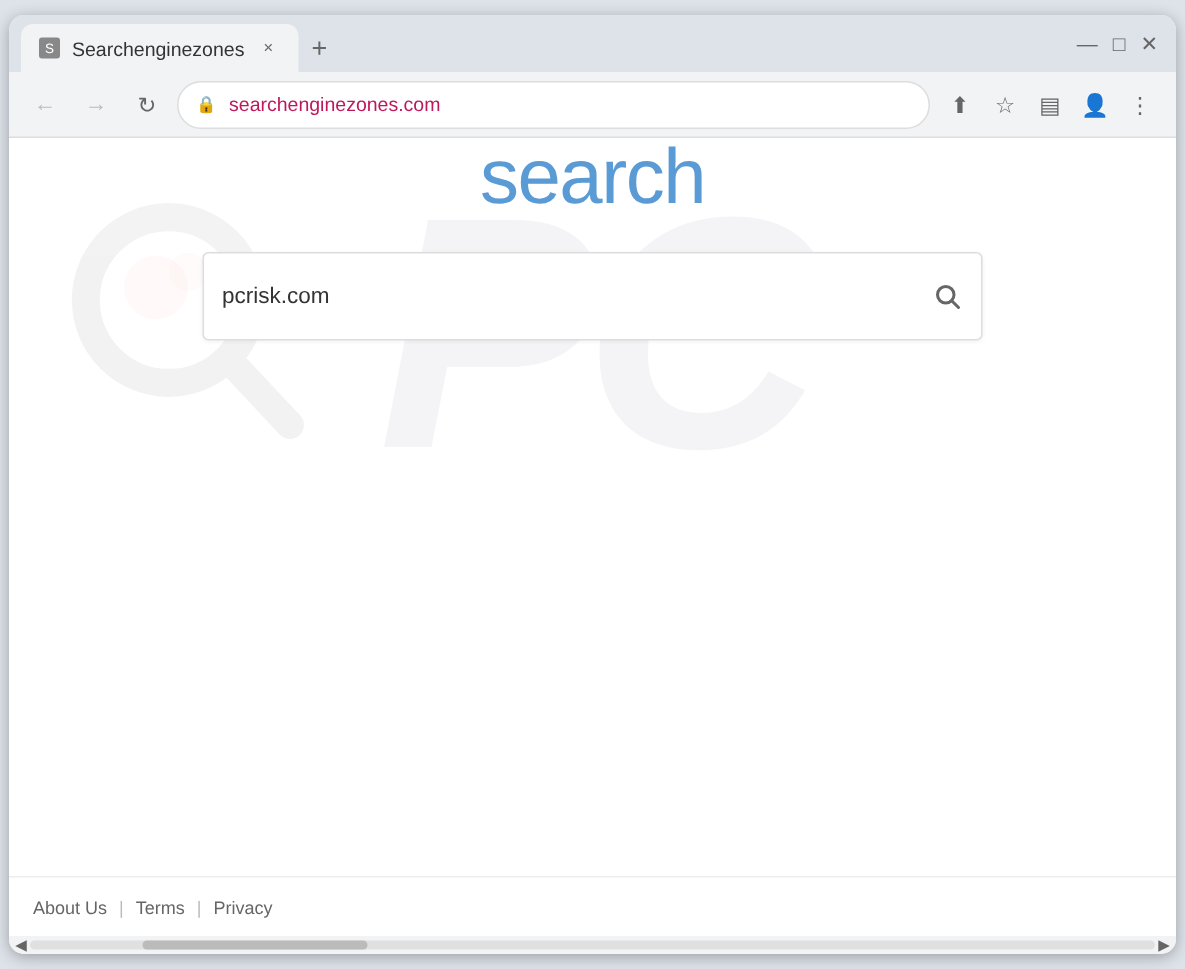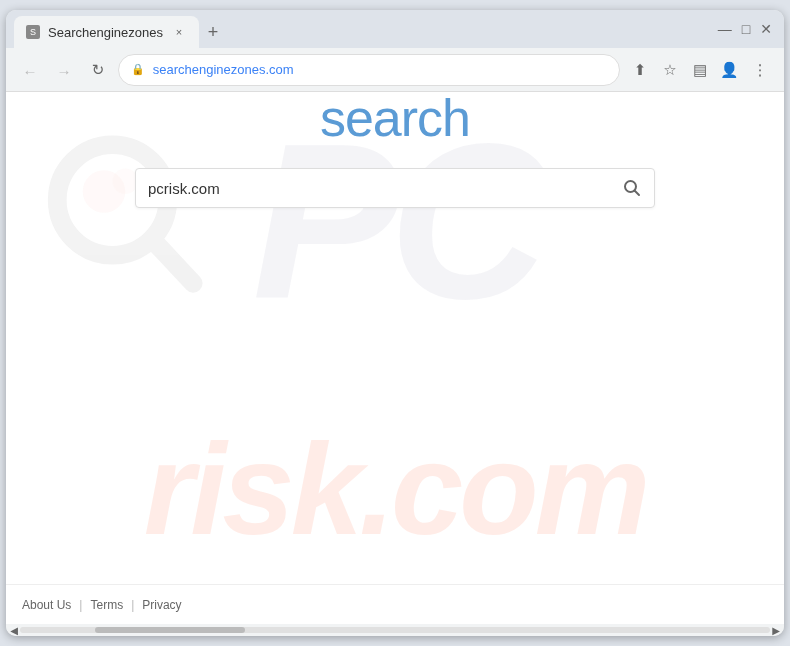--- a/index.html
+++ b/index.html
@@ -145,21 +145,21 @@
       border: 1px solid #ddd;
     }
 
     .lock-icon {
       font-size: 11px;
       color: #555;
     }
 
     .address-text {
       font-size: 13px;
-      color: #3b82f6;
+      color: #be185d;
       flex: 1;
     }
 
     .toolbar-actions {
       display: flex;
       align-items: center;
       gap: 2px;
     }
 
     
@@ -264,21 +264,21 @@
       width: 520px;
     }
 
     .search-input-wrapper {
       display: flex;
       align-items: center;
       border: 1px solid #ddd;
       border-radius: 4px;
       background: white;
       padding: 0 12px;
-      height: 40px;
+      height: 59px;
       box-shadow: 0 1px 3px rgba(0,0,0,0.05);
     }
 
     .search-input {
       flex: 1;
       border: none;
       outline: none;
       font-size: 15px;
       color: #333;
       background: transparent;
@@ -409,21 +409,20 @@
 
         <svg class="watermark-magnifier" viewBox="0 0 200 200" xmlns="http://www.w3.org/2000/svg">
           <circle cx="90" cy="80" r="65" fill="none" stroke="#999" stroke-width="22"></circle>
           <line x1="140" y1="130" x2="185" y2="178" stroke="#999" stroke-width="22" stroke-linecap="round"></line>
           <circle cx="80" cy="70" r="25" fill="rgba(240,100,80,0.3)"></circle>
           <circle cx="105" cy="58" r="15" fill="rgba(240,100,80,0.2)"></circle>
         </svg>
 
         <div class="watermark-pc">PC</div>
 
-        <div class="watermark-risk">risk.com</div>
       </div>
 
       <div class="logo-container">
         <span class="logo-search">search</span>
       </div>
 
       <div class="search-box-container">
         <div class="search-input-wrapper">
           <input class="search-input" type="text" value="pcrisk.com" style="">
           <button class="search-btn">

